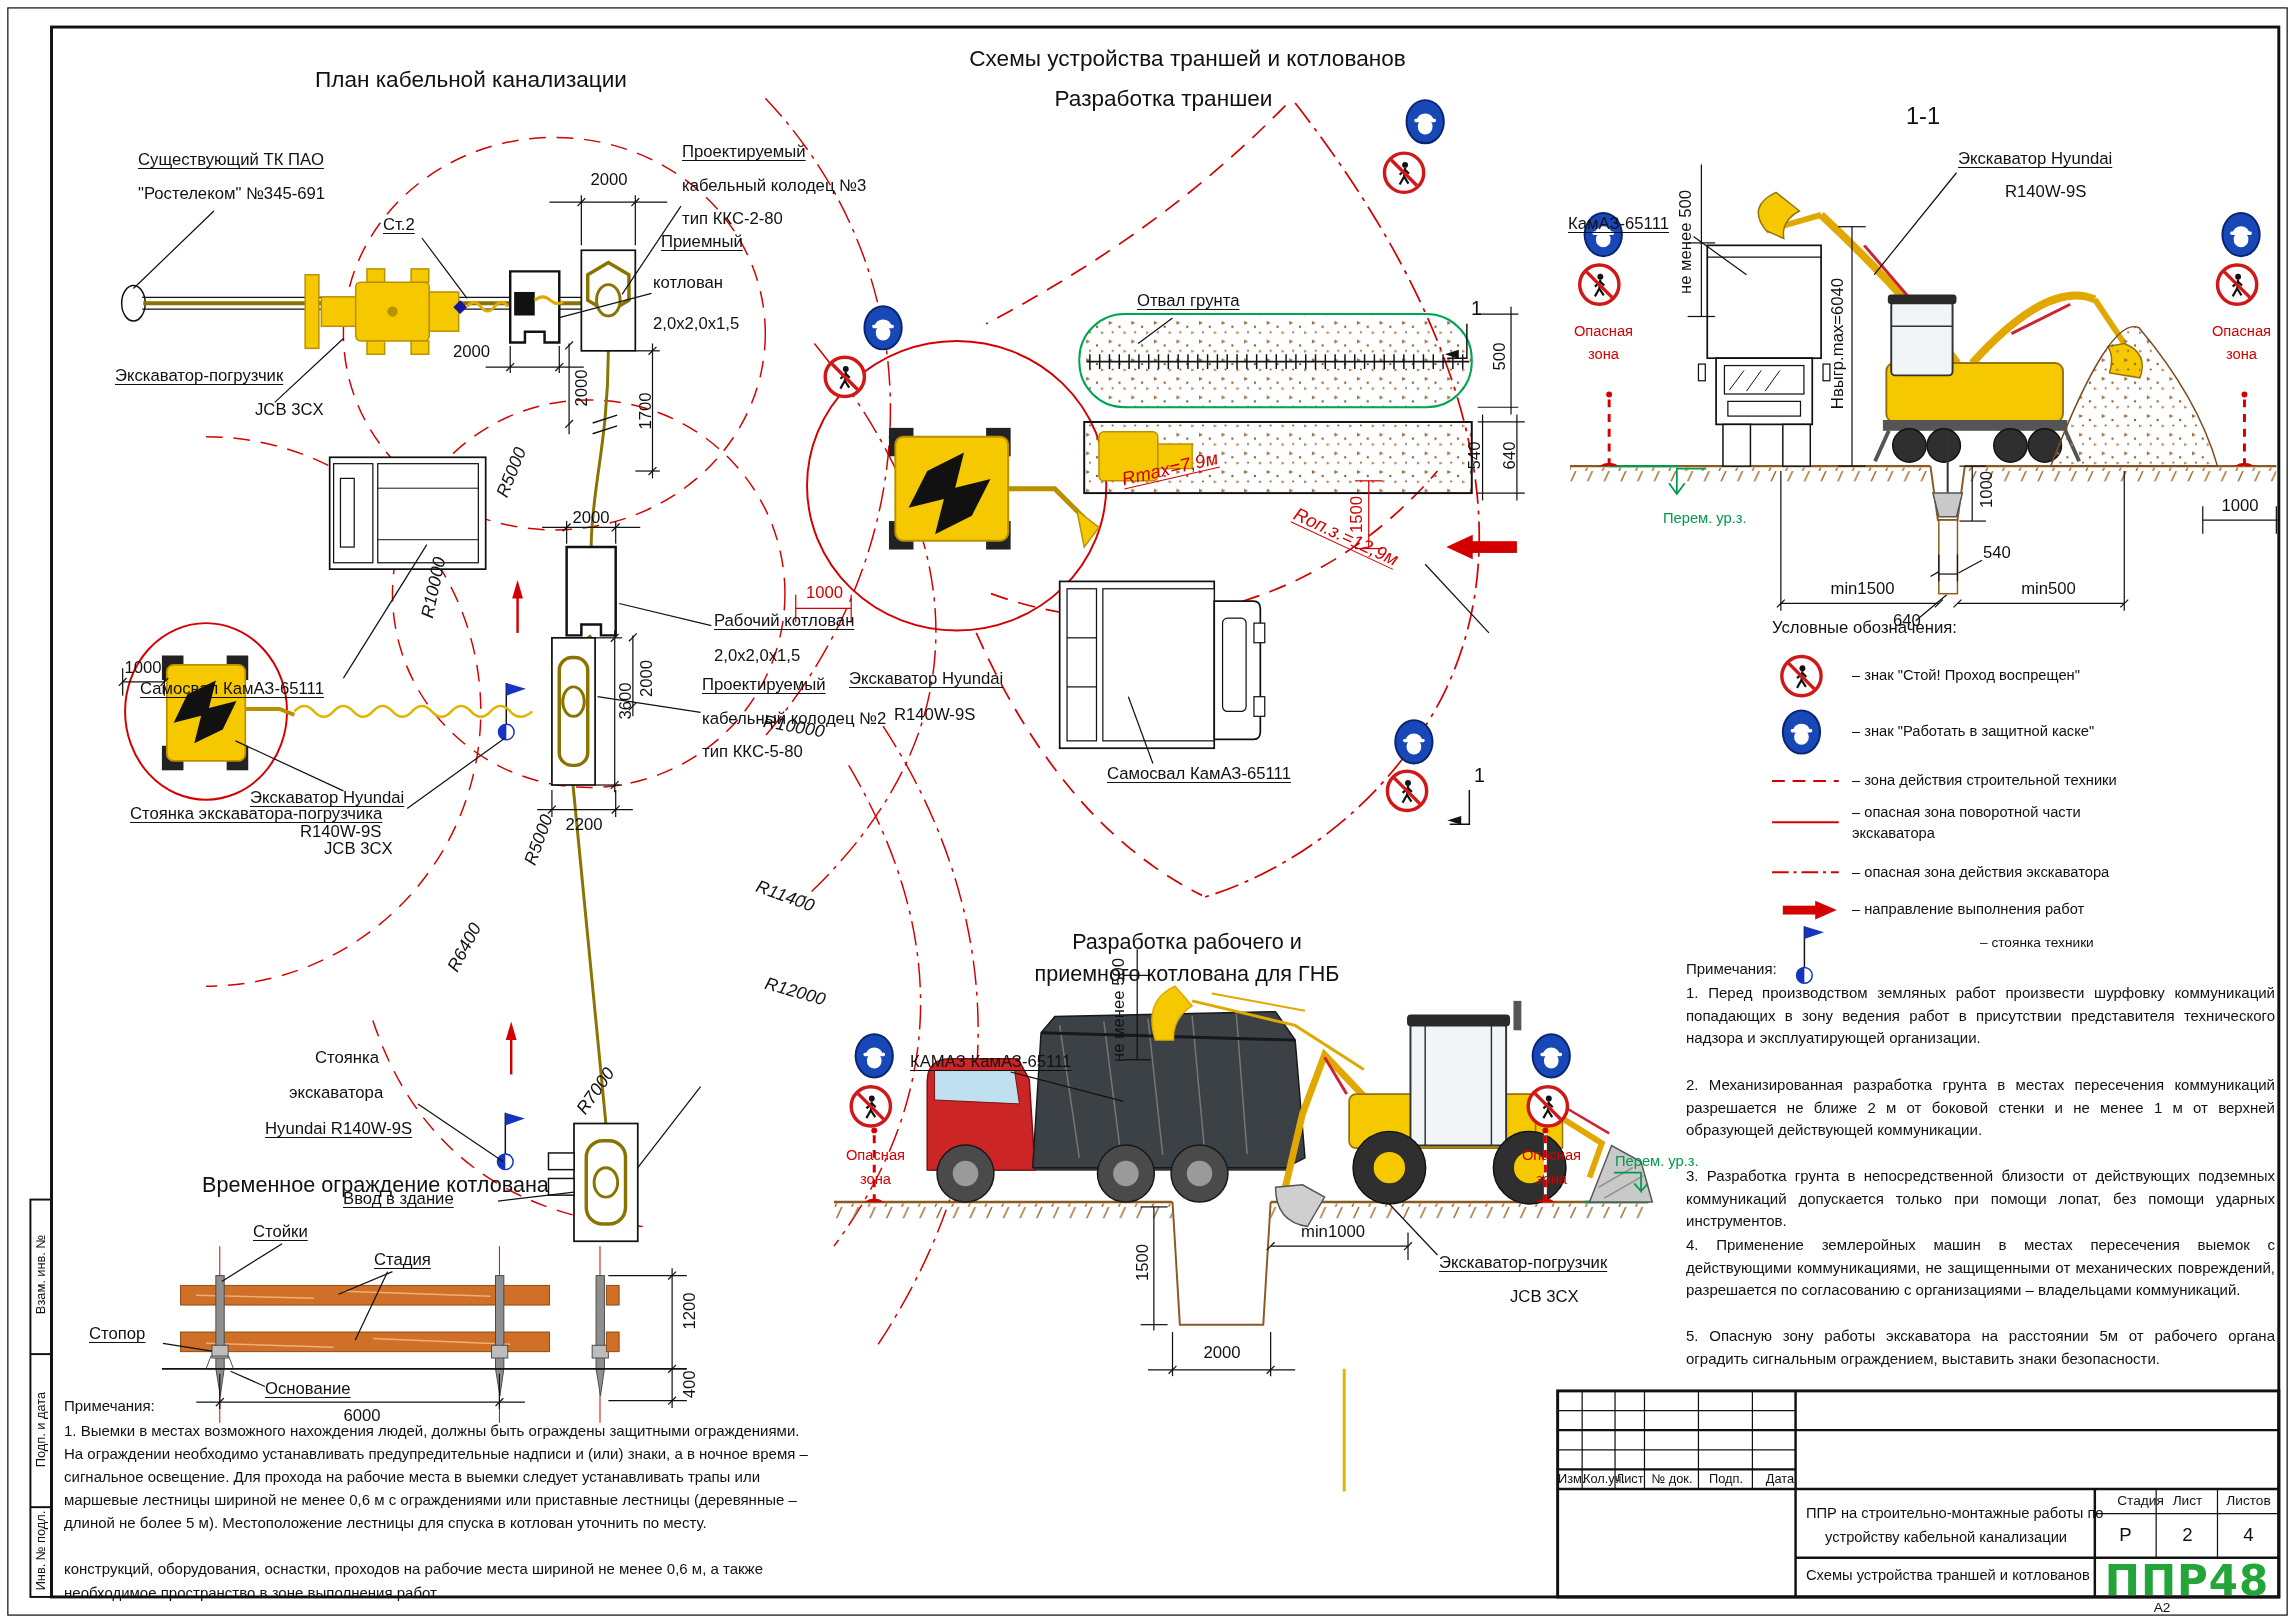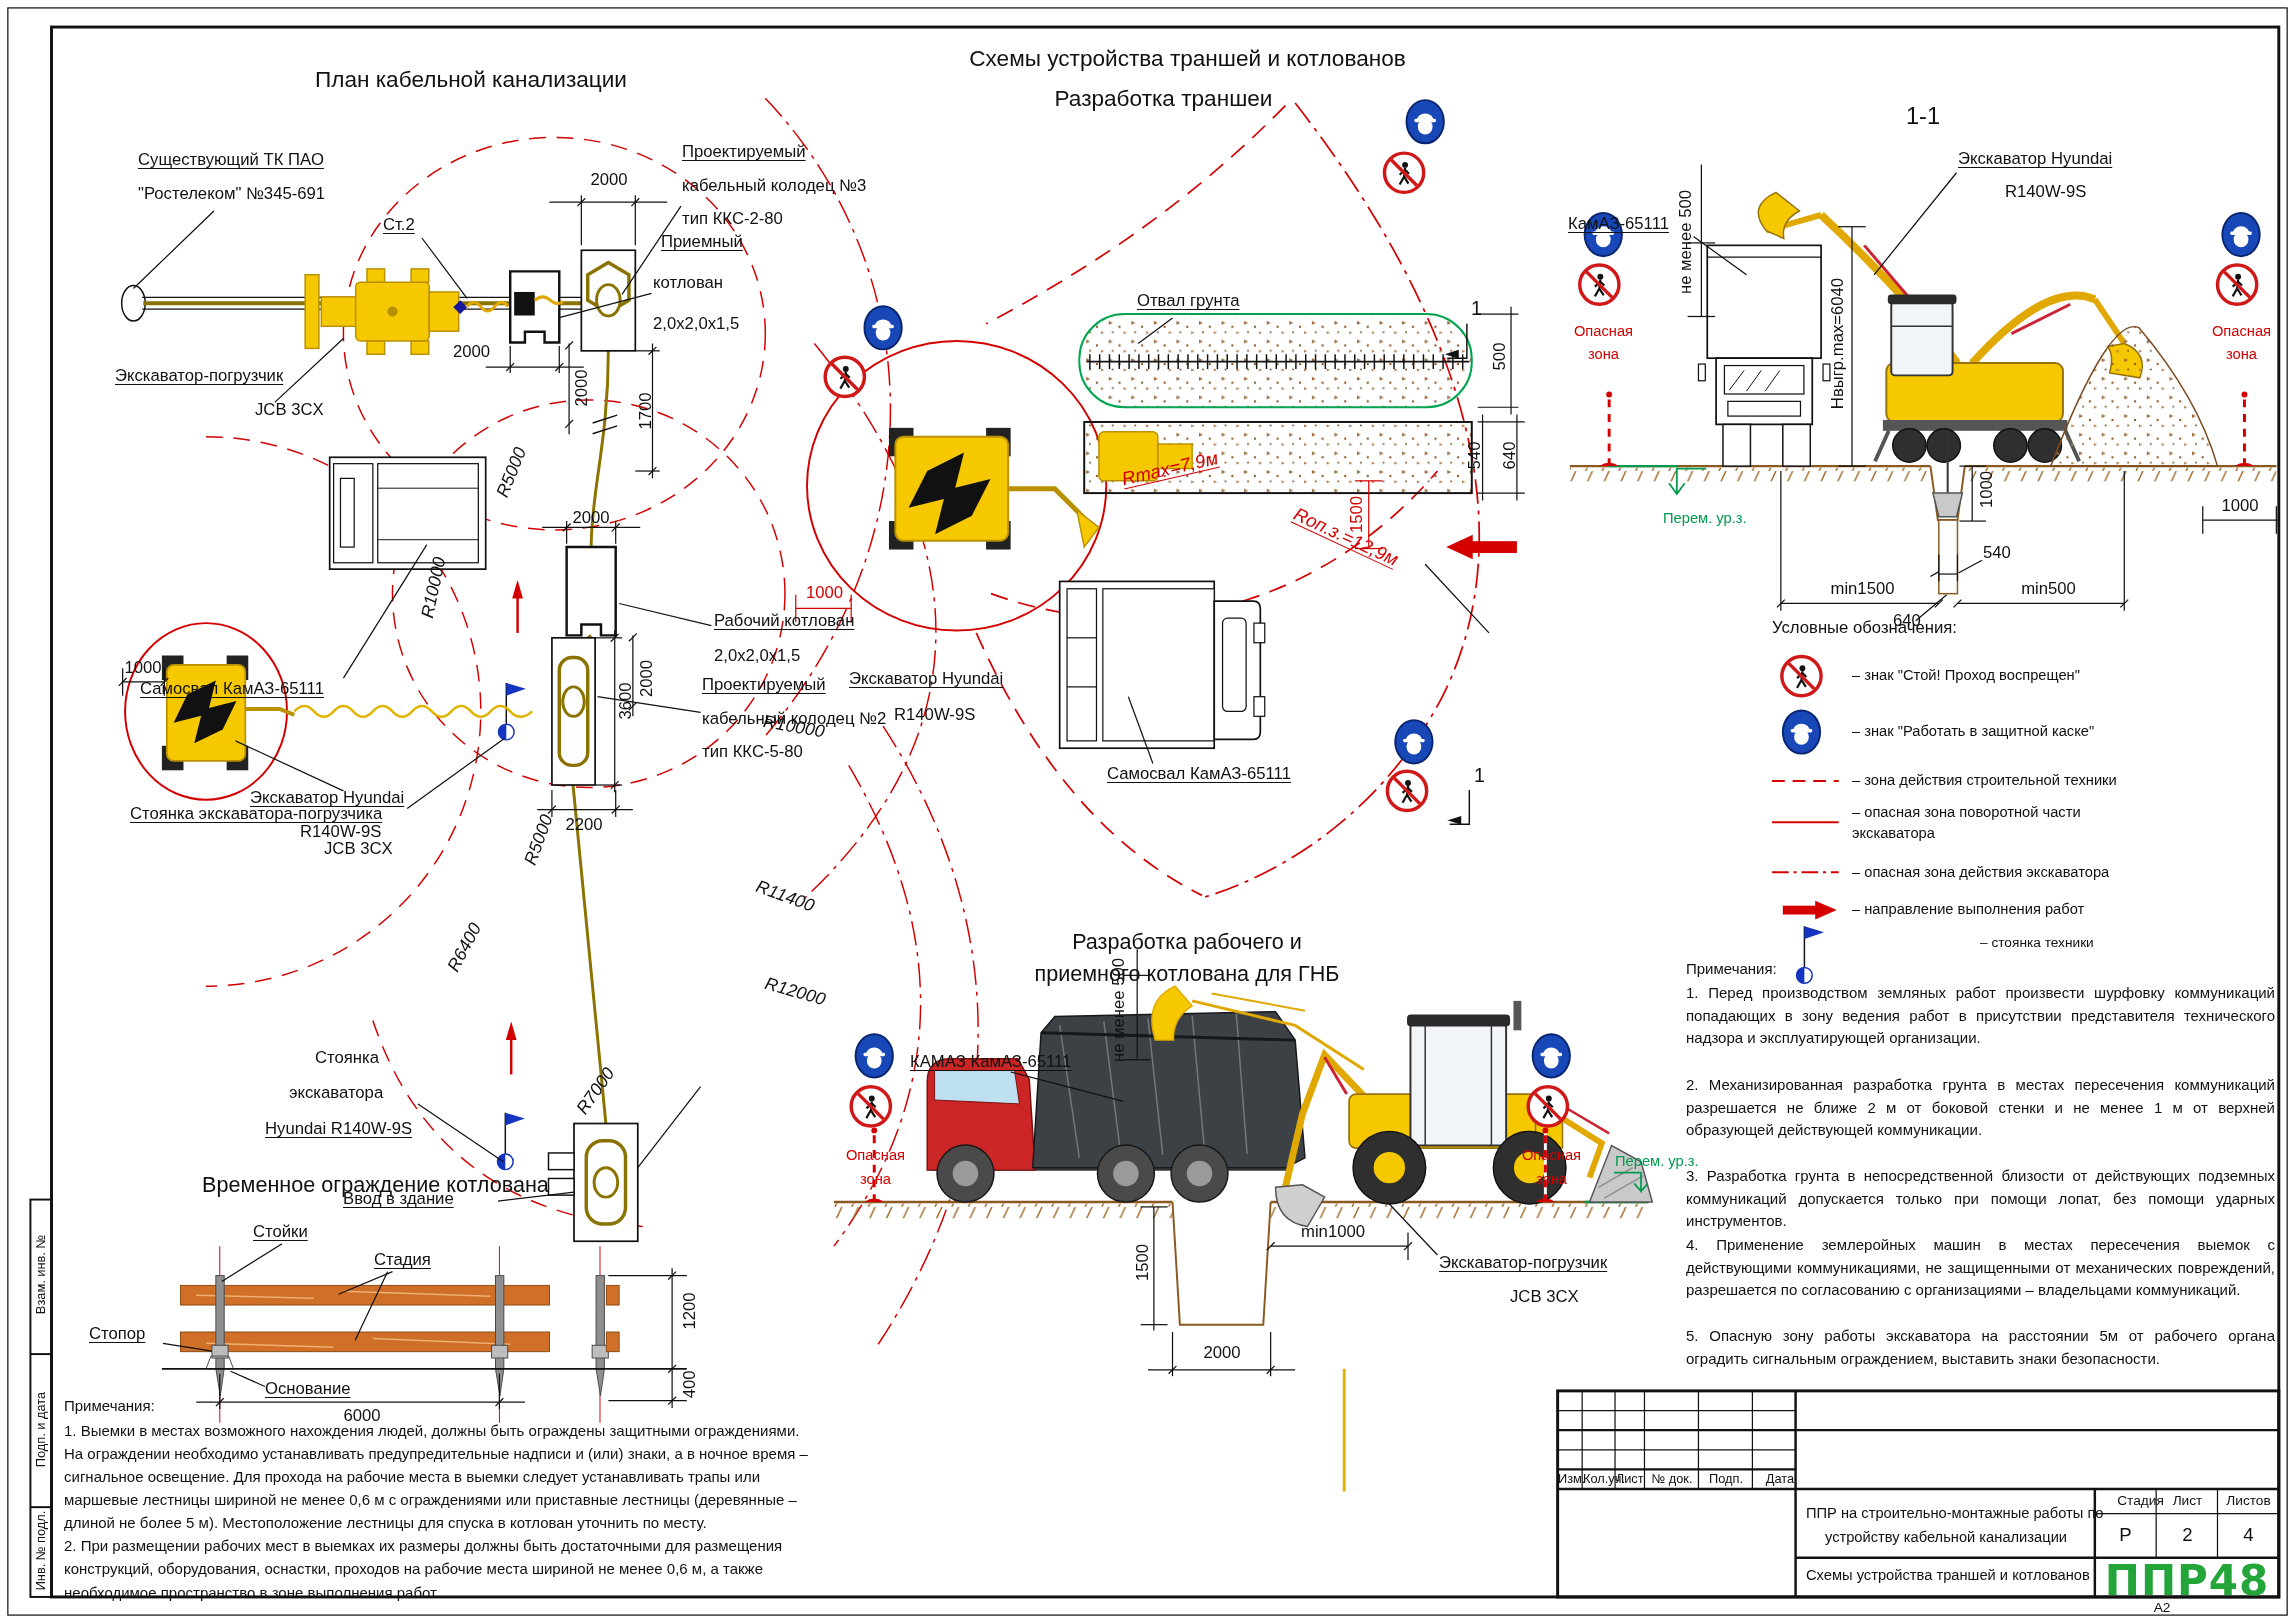--- a/index.html
+++ b/index.html
@@ -640,21 +640,20 @@
 <div class="t f34 c" style="left:330px;top:1407px;width:64px;">6000</div>
 <div class="t f34 r90" style="left:681px;top:1355px;width:88px;text-align:center;">1200</div>
 <div class="t f34 r90" style="left:681px;top:1399px;width:29.4px;text-align:center;">400</div>
 
 <div class="t f31" style="left:64px;top:1398px;">Примечания:</div>
 <div class="t f31 just" style="left:64px;top:1419px;width:780px;line-height:23px;">1.    Выемки в местах возможного нахождения людей, должны быть ограждены защитными ограждениями.</div>
 <div class="t f31 just" style="left:64px;top:1465px;width:780px;line-height:23px;">сигнальное освещение. Для прохода на рабочие места в выемки следует устанавливать трапы или</div>
 <div class="t f31 just" style="left:64px;top:1442px;width:780px;line-height:23px;">На ограждении необходимо устанавливать предупредительные надписи и (или) знаки, а в ночное время –</div>
 <div class="t f31 just" style="left:64px;top:1488px;width:780px;line-height:23px;">маршевые лестницы шириной не менее 0,6 м с ограждениями или приставные лестницы (деревянные –</div>
 <div class="t f31 just" style="left:64px;top:1511px;width:780px;line-height:23px;">длиной не более 5 м). Местоположение лестницы для спуска в котлован уточнить по месту.</div>
-<div class="t f31 just" style="left:64px;top:1534px;width:780px;line-height:23px;">2.    При размещении рабочих мест в выемках их размеры должны быть достаточными для размещения</div>
 <div class="t f31 just" style="left:64px;top:1557px;width:780px;line-height:23px;">конструкций, оборудования, оснастки, проходов на рабочие места шириной не менее 0,6 м, а также</div>
 <div class="t f31 just" style="left:64px;top:1581px;width:780px;line-height:23px;">необходимое пространство в зоне выполнения работ.</div>
 
 <div class="t f46 c" style="left:967px;top:87px;width:393px;">Разработка траншеи</div>
 <div class="t f34 u" style="left:1137px;top:292px;">Отвал грунта</div>
 <div class="t f34 u" style="left:849px;top:670px;">Экскаватор Hyundai</div>
 <div class="t f34" style="left:894px;top:706px;">R140W-9S</div>
 <div class="t f34 u" style="left:1107px;top:765px;">Самосвал КамАЗ-65111</div>
 <div class="t f38 red u" style="left:1120px;top:470px;transform:rotate(-13deg);transform-origin:0 0;font-style:italic;">Rmax=7,9м</div>
 <div class="t f38 red u" style="left:1299px;top:504px;transform:rotate(25deg);transform-origin:0 0;font-style:italic;">Rоп.з.=12,9м</div>

